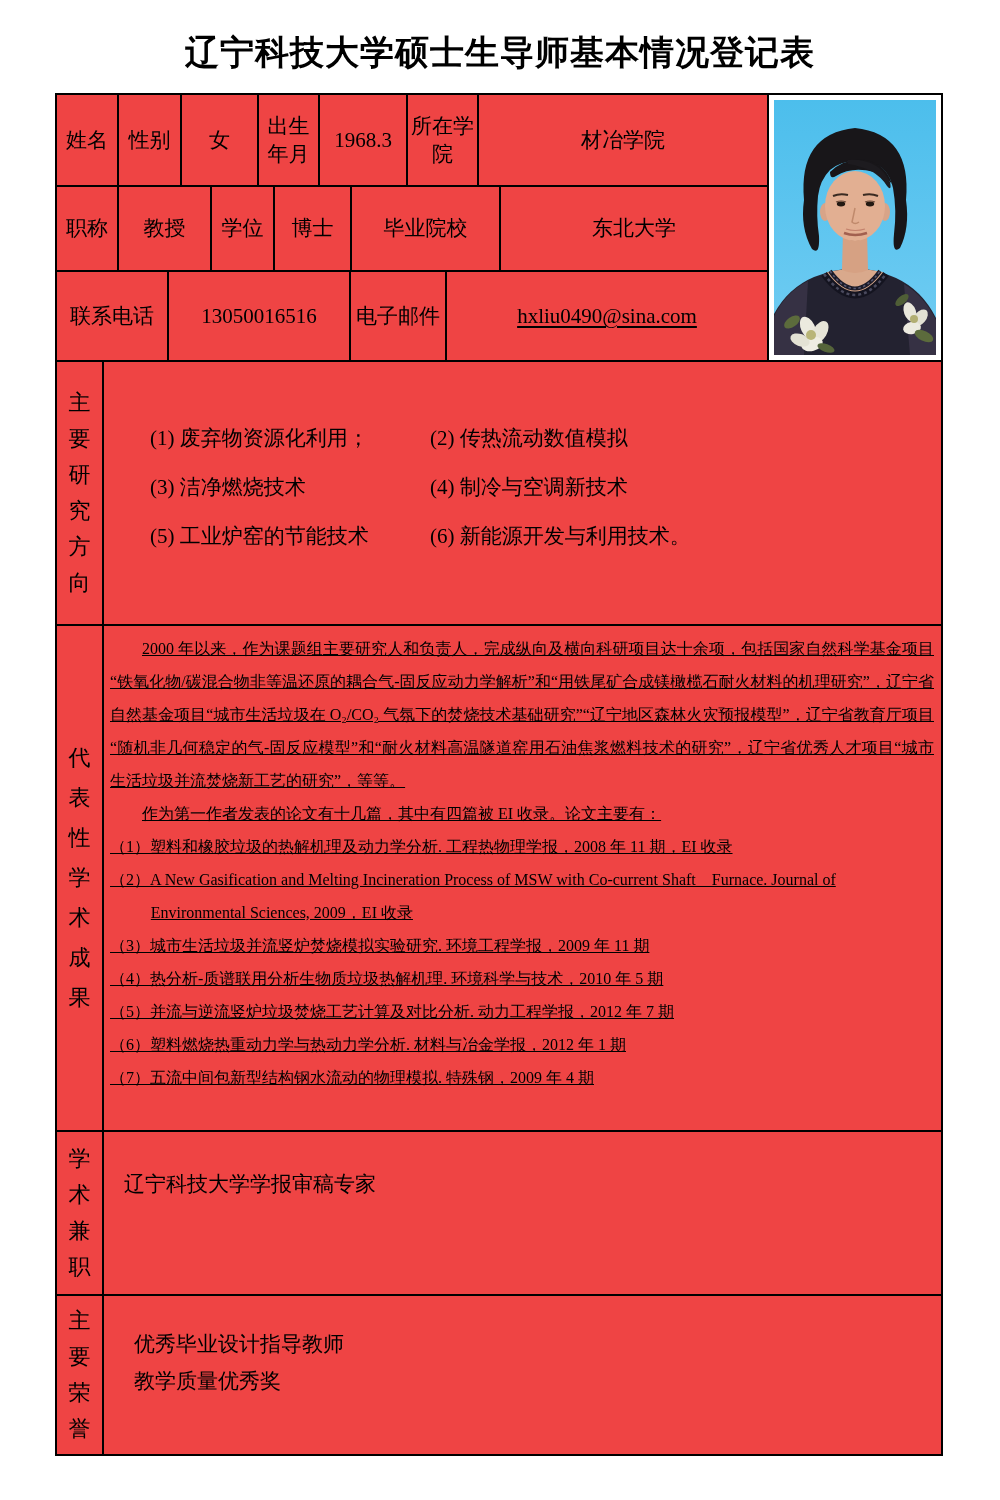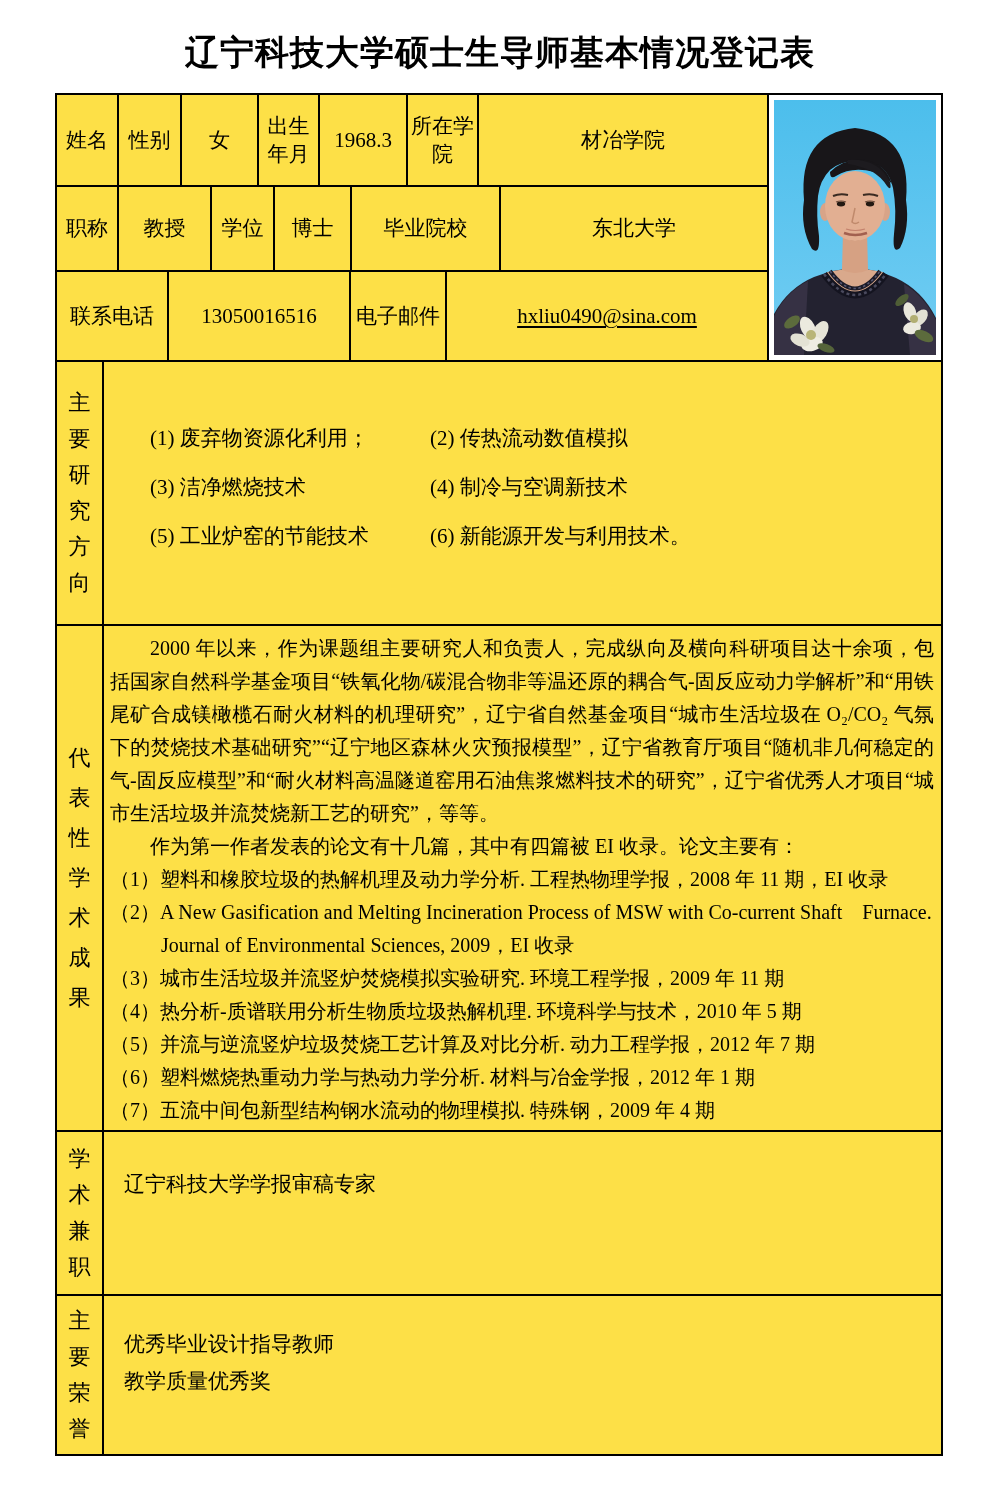--- a/index.html
+++ b/index.html
@@ -5,51 +5,51 @@
   * { margin:0; padding:0; box-sizing:border-box; }
   body { background:#e8e8e8; }
   .page {
     width:1000px; height:1500px; background:#ffffff; position:relative;
     margin:0 auto; font-family:"Liberation Serif","DejaVu Serif",serif; color:#000;
   }
   .title {
     position:absolute; top:30px; left:0; width:100%;
     text-align:center; font-size:34px; font-weight:700; letter-spacing:1px;
   }
-  .form { position:absolute; left:55px; top:93px; width:888px; border:2px solid #000; background:#fde047; }
+  .form { position:absolute; left:55px; top:93px; width:888px; border:2px solid #000; background:#ef4444; }
 
   .r { display:flex; border-bottom:2px solid #000; }
   .r:last-child { border-bottom:none; }
   .c {
     border-right:2px solid #000; display:flex; align-items:center; justify-content:center;
     font-size:21px; text-align:center; line-height:1.35; padding:2px;
   }
   .c.last { border-right:none; }
 
   .top-section { display:flex; border-bottom:2px solid #000; }
   .top-left { width:712px; border-right:2px solid #000; }
   .top-left .r { height:92px; }
   .top-left .r.r2 { height:85px; }
   .top-left .r.r3 { height:88px; border-bottom:none; }
 
   .photo-cell { flex:1; display:flex; align-items:center; justify-content:center; padding:5px; background:#fff; }
   .photo-cell svg { width:162px; height:255px; display:block; }
 
   .sec { display:flex; border-bottom:2px solid #000; }
-  .sec.last { border-bottom:none; }
+  .sec.last { border-bottom:none;gap:10px; }
   .sec-label { width:47px; border-right:2px solid #000; display:flex; align-items:center; justify-content:center; }
   .vtext { width:23px; text-align:center; word-break:break-all; font-size:22px; }
   .lh36 { line-height:36px; } .lh40 { line-height:40px; }
 
   .sec-research { height:264px; }
   .research-content { flex:1; display:grid; grid-template-columns:280px auto; row-gap:21px;
     align-content:start; padding:62px 0 0 46px; font-size:21px; }
 
   .sec-achieve { height:506px; }
-  .ach-content { flex:1; padding:6px 7px 0 6px; font-size:20px; line-height:33px; text-align:justify; overflow:hidden; }
+  .ach-content { flex:1; padding:6px 7px 0 6px; font-size:16px; line-height:33px; text-align:justify; overflow:hidden;text-decoration:underline; }
   .indent2 { text-indent:2em; }
   .paper { padding-left:2.55em; text-indent:-2.55em; text-align:left; }
 
   .sec-service { height:164px; }
   .service-content { flex:1; padding:38px 10px 0 20px; font-size:21px; }
 
   .sec-honor { height:158px; }
   .honor-content { flex:1; padding:30px 2px 0 20px; font-size:21px; line-height:37px; }
 
   .email-link { text-decoration:underline; text-underline-offset:3px; }

